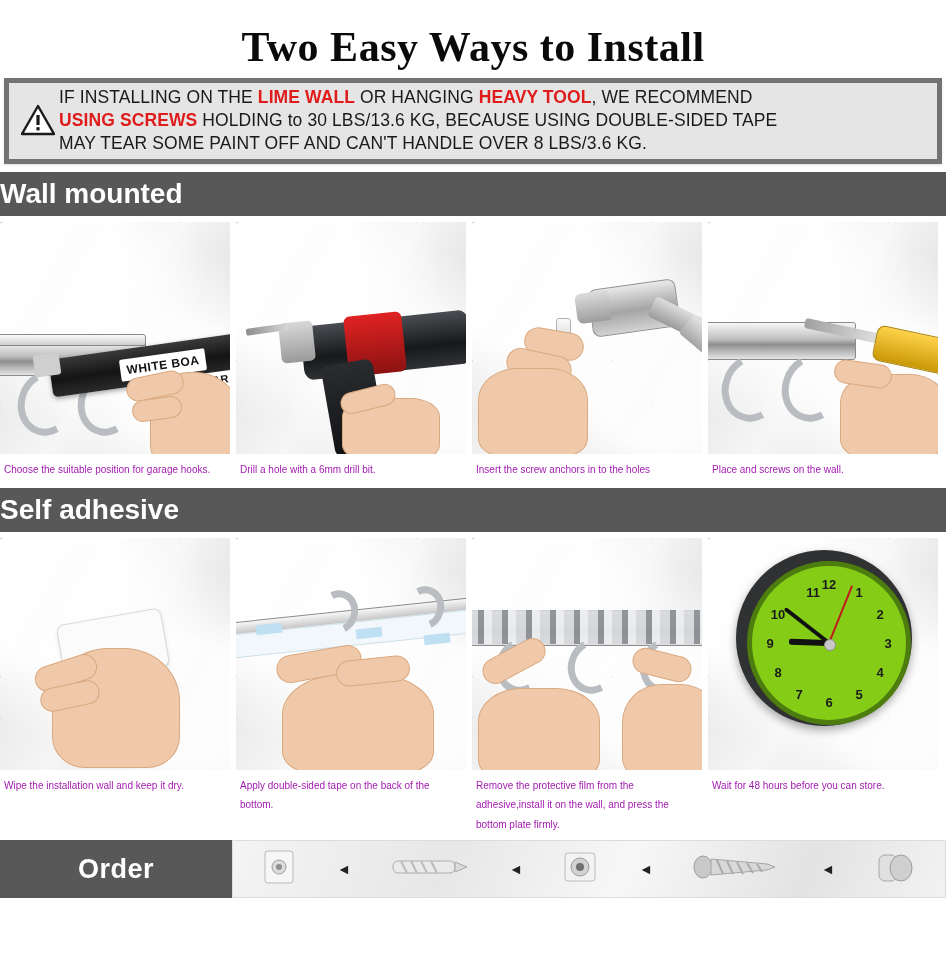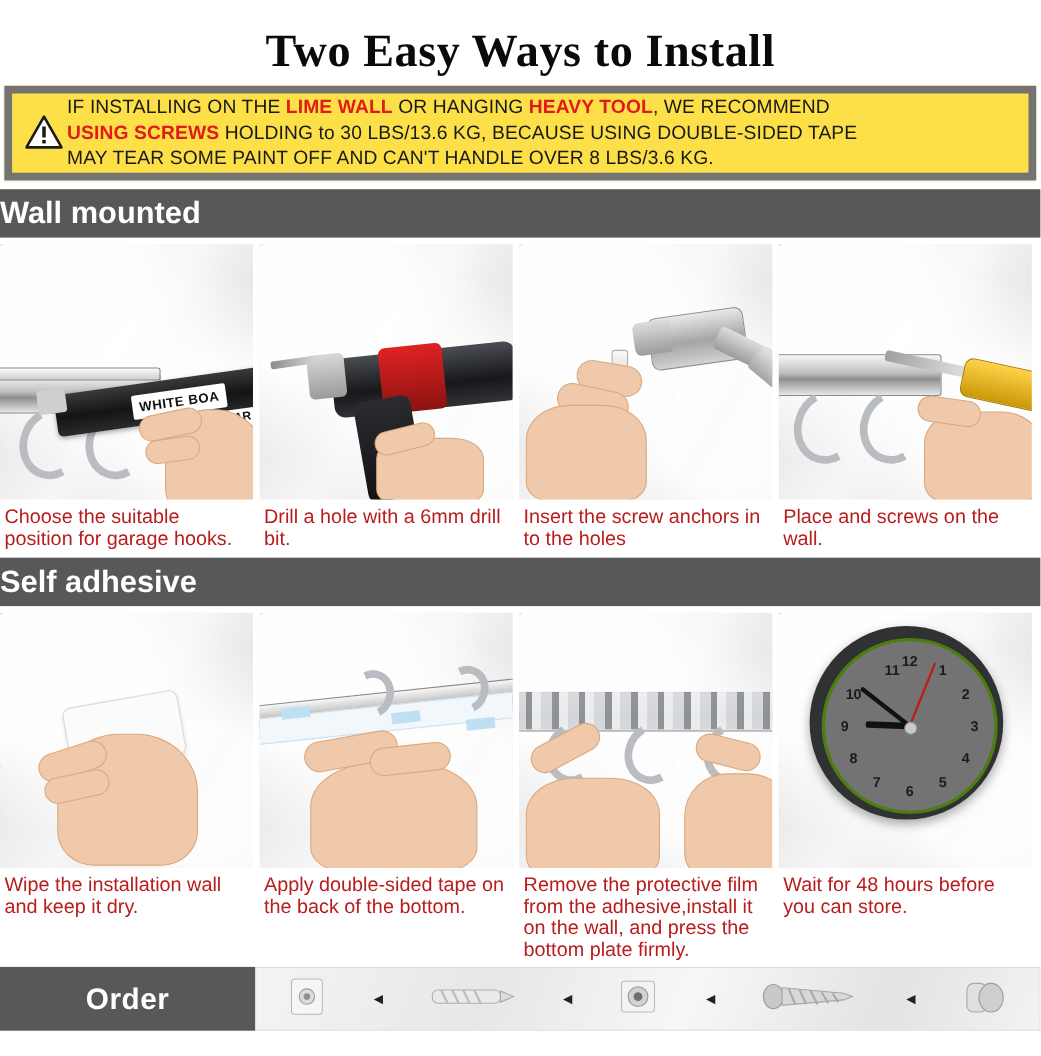--- a/index.html
+++ b/index.html
@@ -30,28 +30,28 @@
     font-size: 42px;
     line-height: 50px;
     letter-spacing: 0.5px;
     padding: 2px 0 6px 0;
     color: #0a0a0a;
   }
 
   
   .warning-box {
     margin: 0 4px;
-    border: 7px solid #737373;
+    border: 5px solid #737373;
     box-shadow: 0 1px 2px rgba(0,0,0,0.12);
     display: flex;
     align-items: center;
     padding: 6px 8px 8px 8px;
     box-sizing: border-box;
     height: 86px;
-    background: #fde047;
+    background: #e5e5e5;
   }
   .warn-icon {
     width: 42px;
     min-width: 42px;
     display: flex;
     align-items: center;
     justify-content: center;
   }
   .warn-icon svg { display: block; }
   .warning-text {
@@ -108,24 +108,24 @@
       linear-gradient(118deg, rgba(150,150,150,0.35) 0 1px, rgba(0,0,0,0) 1px 60px),
       linear-gradient(74deg, rgba(160,160,160,0.30) 0 1px, rgba(0,0,0,0) 1px 45px),
       linear-gradient(152deg, rgba(130,130,130,0.22) 0 2px, rgba(0,0,0,0) 2px 90px),
       linear-gradient(28deg, rgba(170,170,170,0.18) 0 1px, rgba(0,0,0,0) 1px 70px);
     background-size: 180px 180px, 140px 140px, 260px 260px, 120px 120px;
     opacity: 0.85;
   }
   .photo-inner { position: absolute; inset: 0; }
 
   .caption {
-    font-size: 18px;
+    font-size: 10px;
     line-height: 19.5px;
     padding: 6px 4px 0 4px;
-    color: #b91c1c;
+    color: #a21caf;
   }
 
   
   .hand {
     position: absolute;
     background: #f0c9ab;
     border: 1px solid #d9a97f;
     border-radius: 40% 40% 30% 30%;
   }
   .finger {
@@ -190,22 +190,22 @@
     width: 176px; height: 176px;
     border-radius: 50%;
     background: #2f3133;
     box-shadow: 0 4px 10px rgba(0,0,0,0.35);
   }
   .clock-inner {
     position: absolute;
     left: 11px; top: 11px;
     width: 154px; height: 154px;
     border-radius: 50%;
-    background: #737373;
-    border: 3px solid #4d7c0f;
+    background: #84cc16;
+    border: 5px solid #4d7c0f;
   }
   .num {
     position: absolute;
     font-size: 13px;
     font-weight: bold;
     color: #1b1b1b;
     width: 16px;
     text-align: center;
     transform: translate(-50%,-50%);
   }

